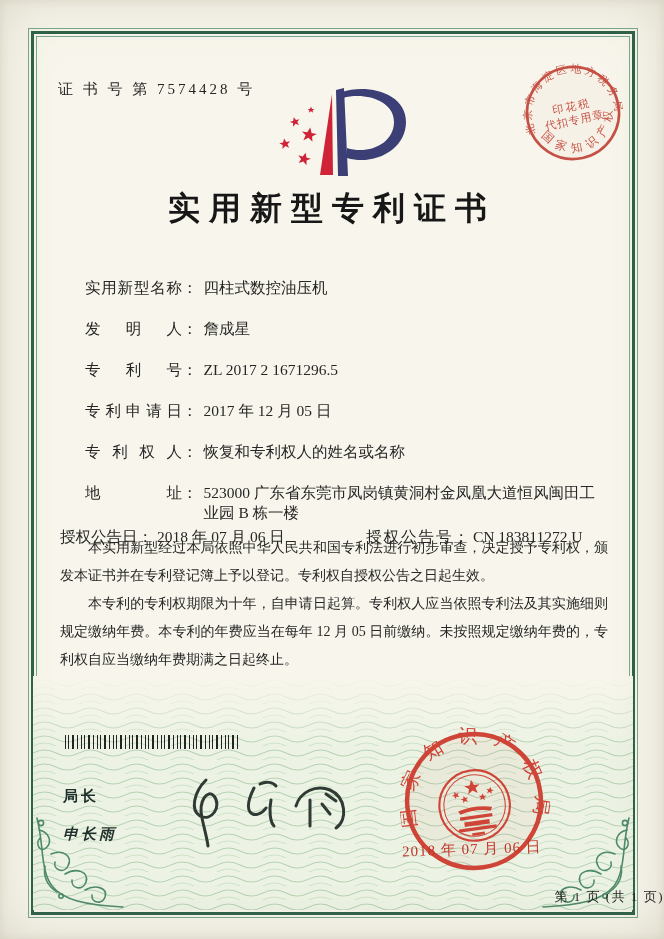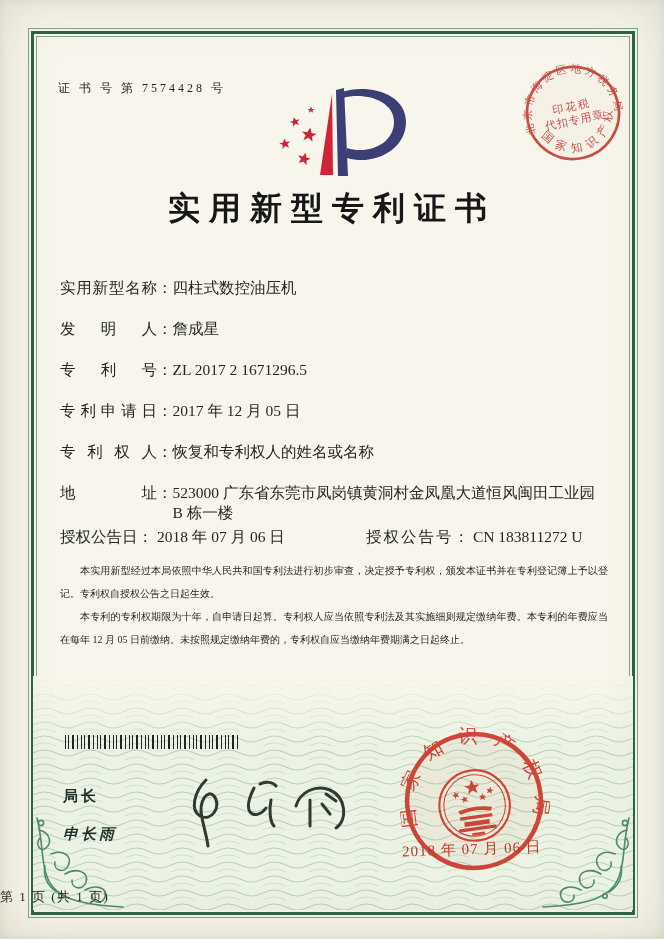--- a/index.html
+++ b/index.html
@@ -12,52 +12,52 @@
   .scan-shade{position:absolute;inset:0;pointer-events:none;z-index:50;
     box-shadow:inset 0 0 55px rgba(110,100,65,.20), inset 0 0 8px rgba(110,100,65,.12);}
   
   .frame{position:absolute;left:28px;top:28px;right:26px;bottom:21px;border:1px solid #79a88d;z-index:1;}
   .frame::before{content:'';position:absolute;inset:2px;border:3px solid #2f624a;}
   .frame::after{content:'';position:absolute;inset:7px;border:1px solid #79a88d;}
   
   .band{position:absolute;left:33px;top:676px;width:600px;height:234px;z-index:2;}
   .flourish{position:absolute;z-index:3;}
   
-  .cert-no{position:absolute;left:58px;top:80px;font-size:12px;letter-spacing:3px;z-index:5;}
+  .cert-no{position:absolute;left:58px;top:80px;font-size:15px;letter-spacing:3px;z-index:5;}
   .logo{position:absolute;left:266px;top:84px;z-index:5;}
   .taxstamp{position:absolute;left:523px;top:63px;z-index:6;transform:rotate(-12deg);opacity:.88;}
   .title{position:absolute;left:0;top:187px;width:100%;text-align:center;
     font-size:32px;font-weight:600;letter-spacing:9px;color:#171717;z-index:5;}
   
   .fields{position:absolute;left:60px;top:278px;width:548px;font-size:15.5px;z-index:5;}
   .frow{display:flex;align-items:flex-start;height:20px;margin-bottom:21px;line-height:20px;}
   .frow.addr{height:auto;min-height:40px;margin-bottom:4px;justify-content:center;}
-  .flabel{display:inline-block;width:97px;text-align:justify;text-align-last:justify;flex:none;}
+  .flabel{display:inline-block;width:97px;text-align:justify;text-align-last:justify;flex:none;margin-left:25px;}
   .fcolon{flex:none;}
-  .fvalue{flex:1;line-height:20px;}
+  .fvalue{margin-left:6px;flex:1;line-height:20px;}
   .grantrow{position:relative;height:20px;line-height:20px;}
   .grant-right{position:absolute;left:306px;top:0;white-space:nowrap;}
   .grant-right .glabel{letter-spacing:2px;}
   
-  .paras{position:absolute;left:60px;top:559px;width:548px;z-index:5;
-    font-size:10px;line-height:23px;text-align:justify;}
+  .paras{position:absolute;left:60px;top:534px;width:548px;z-index:5;
+    font-size:14px;line-height:28px;text-align:justify;}
   .paras p{margin:0;text-indent:2em;}
   
   .barcode{position:absolute;left:65px;top:735px;width:176px;height:14px;z-index:5;
     background:
       repeating-linear-gradient(90deg,#242424 0 1.5px,transparent 1.5px 3px,#242424 3px 4px,transparent 4px 7px,#242424 7px 9.5px,transparent 9.5px 12px,#242424 12px 13px,transparent 13px 16px);}
   .director{position:absolute;left:63px;top:787px;z-index:5;
     font-family:"Liberation Sans","DejaVu Sans",sans-serif;font-weight:bold;
     font-size:15px;letter-spacing:3px;color:#20302a;}
   .director .name{margin-top:19px;font-style:italic;}
   .sig{position:absolute;left:176px;top:766px;z-index:5;}
   .seal{position:absolute;left:399px;top:726px;z-index:6;transform:rotate(-8deg);opacity:.92;}
   .sealdate{position:absolute;left:402px;top:840px;z-index:7;color:#c2362a;
     font-size:15px;letter-spacing:1px;transform:rotate(-2deg);white-space:nowrap;}
-  .pageinfo{position:absolute;left:0;top:888px;width:100%;text-align:left;
+  .pageinfo{position:absolute;left:0;top:888px;width:100%;text-align:right;
     font-size:13px;letter-spacing:1.5px;z-index:5;}
 </style>
 </head>
 <body>
 
 <div class="frame"></div>
 
 <svg class="band" width="600" height="234">
   <defs>
     <pattern id="waves" width="46" height="14" patternUnits="userSpaceOnUse">

